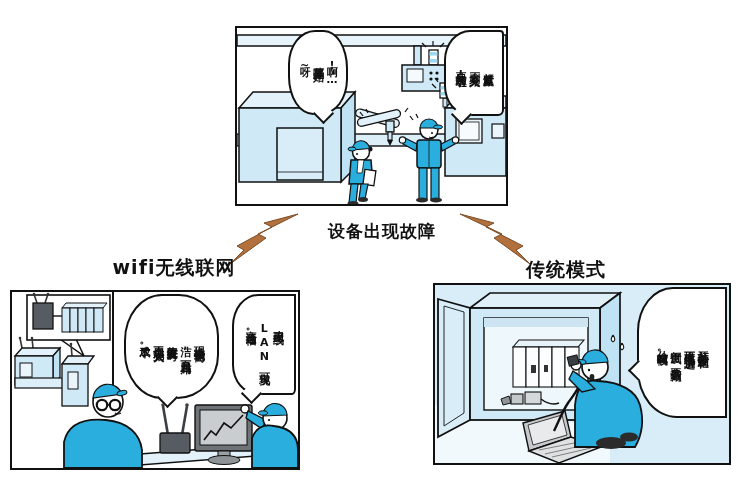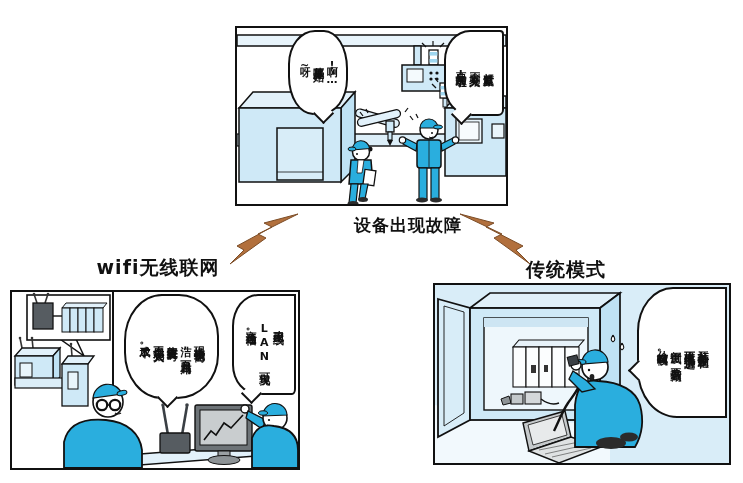--- a/index.html
+++ b/index.html
@@ -19,25 +19,25 @@
     position:relative;width:743px;height:483px;background:#fff;overflow:hidden;
     font-family:"DejaVu Sans",sans-serif;color:var(--outline);
   }
   .panel{position:absolute;background:#fff;border:2px solid var(--outline);box-sizing:border-box;}
   .panel svg{display:block;width:100%;height:100%;}
   #panel-factory{left:235px;top:26px;width:273px;height:180px;}
   #panel-wifi{left:10px;top:290px;width:290px;height:180px;}
   #panel-trad{left:433px;top:283px;width:298px;height:182px;}
 
   .flow-label{
-    position:absolute;left:302px;top:214px;width:160px;text-align:right;
+    position:absolute;left:302px;top:220px;width:160px;text-align:center;
     font-size:17px;font-weight:700;letter-spacing:1px;
   }
   .branch-label{position:absolute;font-size:19px;font-weight:700;text-align:center;letter-spacing:1px;}
-  #label-wifi{left:83px;top:255px;width:150px;}
+  #label-wifi{left:99px;top:255px;width:150px;}
   #label-trad{left:516px;top:257px;width:100px;}
 
   .arrow{position:absolute;}
   #arrow-left{left:226px;top:212px;width:74px;height:56px;}
   #arrow-right{left:450px;top:212px;width:84px;height:58px;}
 
   .bubble{
     position:absolute;background:#fff;border:2px solid var(--outline);
     display:flex;align-items:center;justify-content:center;z-index:5;box-sizing:border-box;
   }

